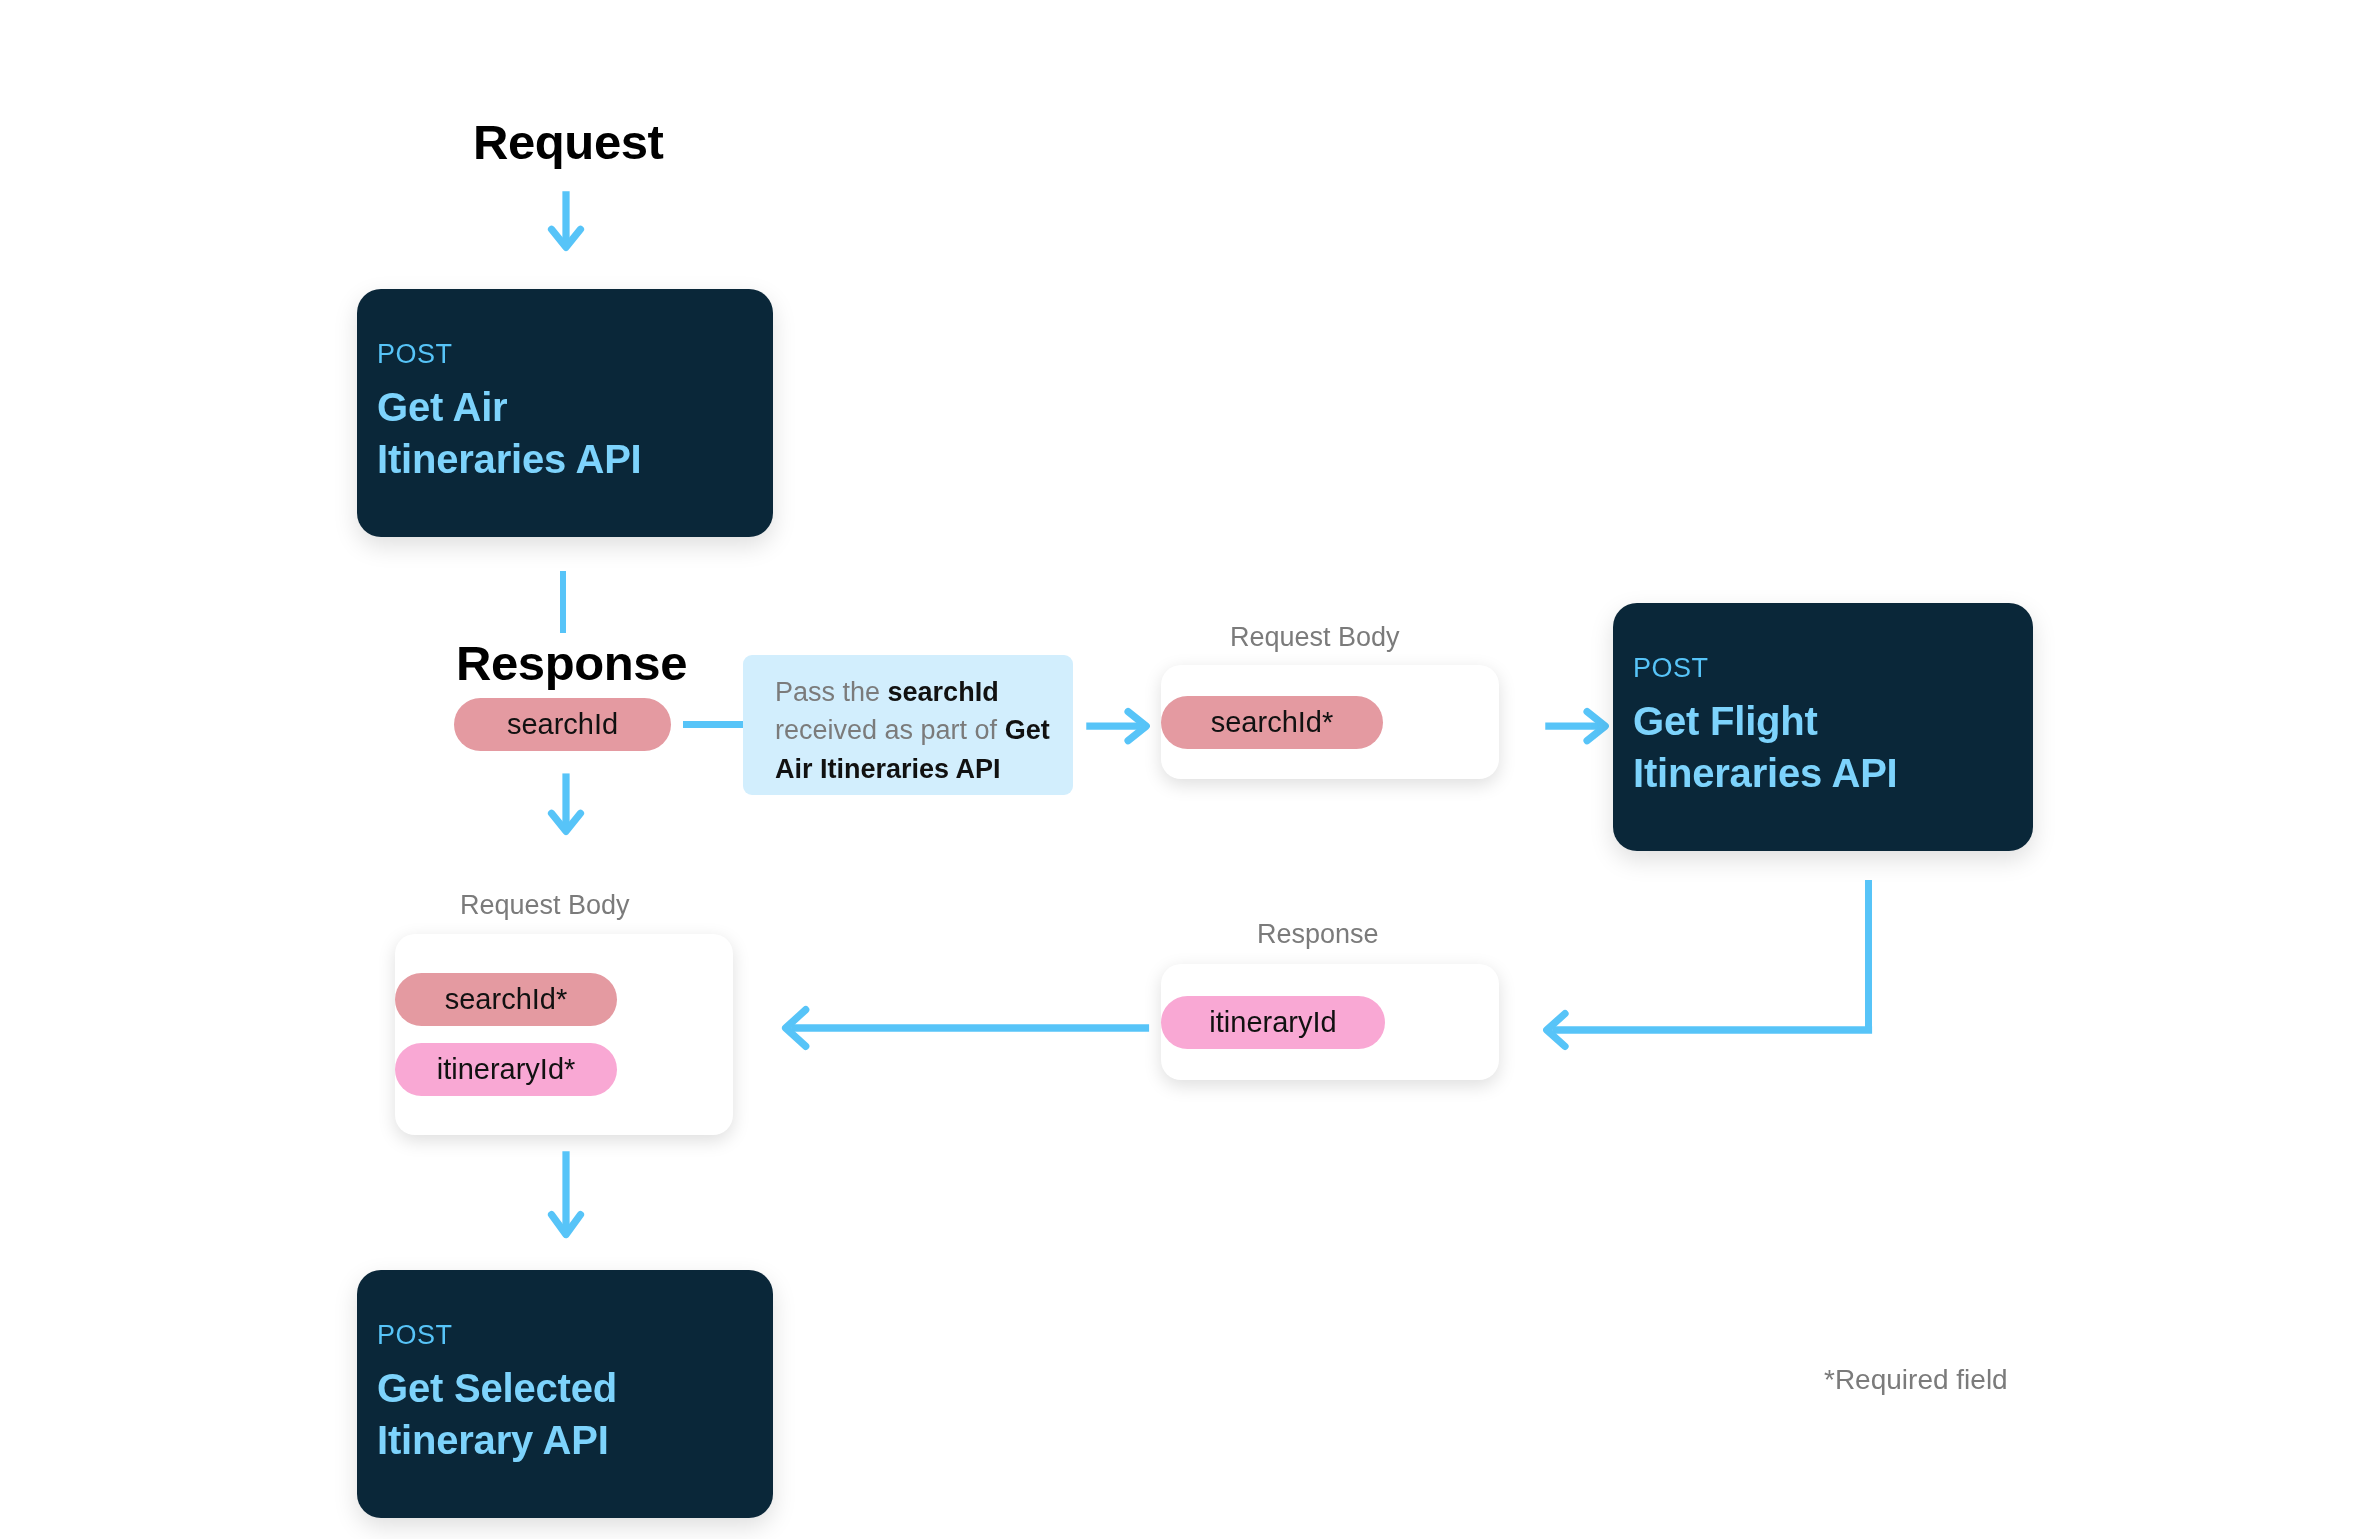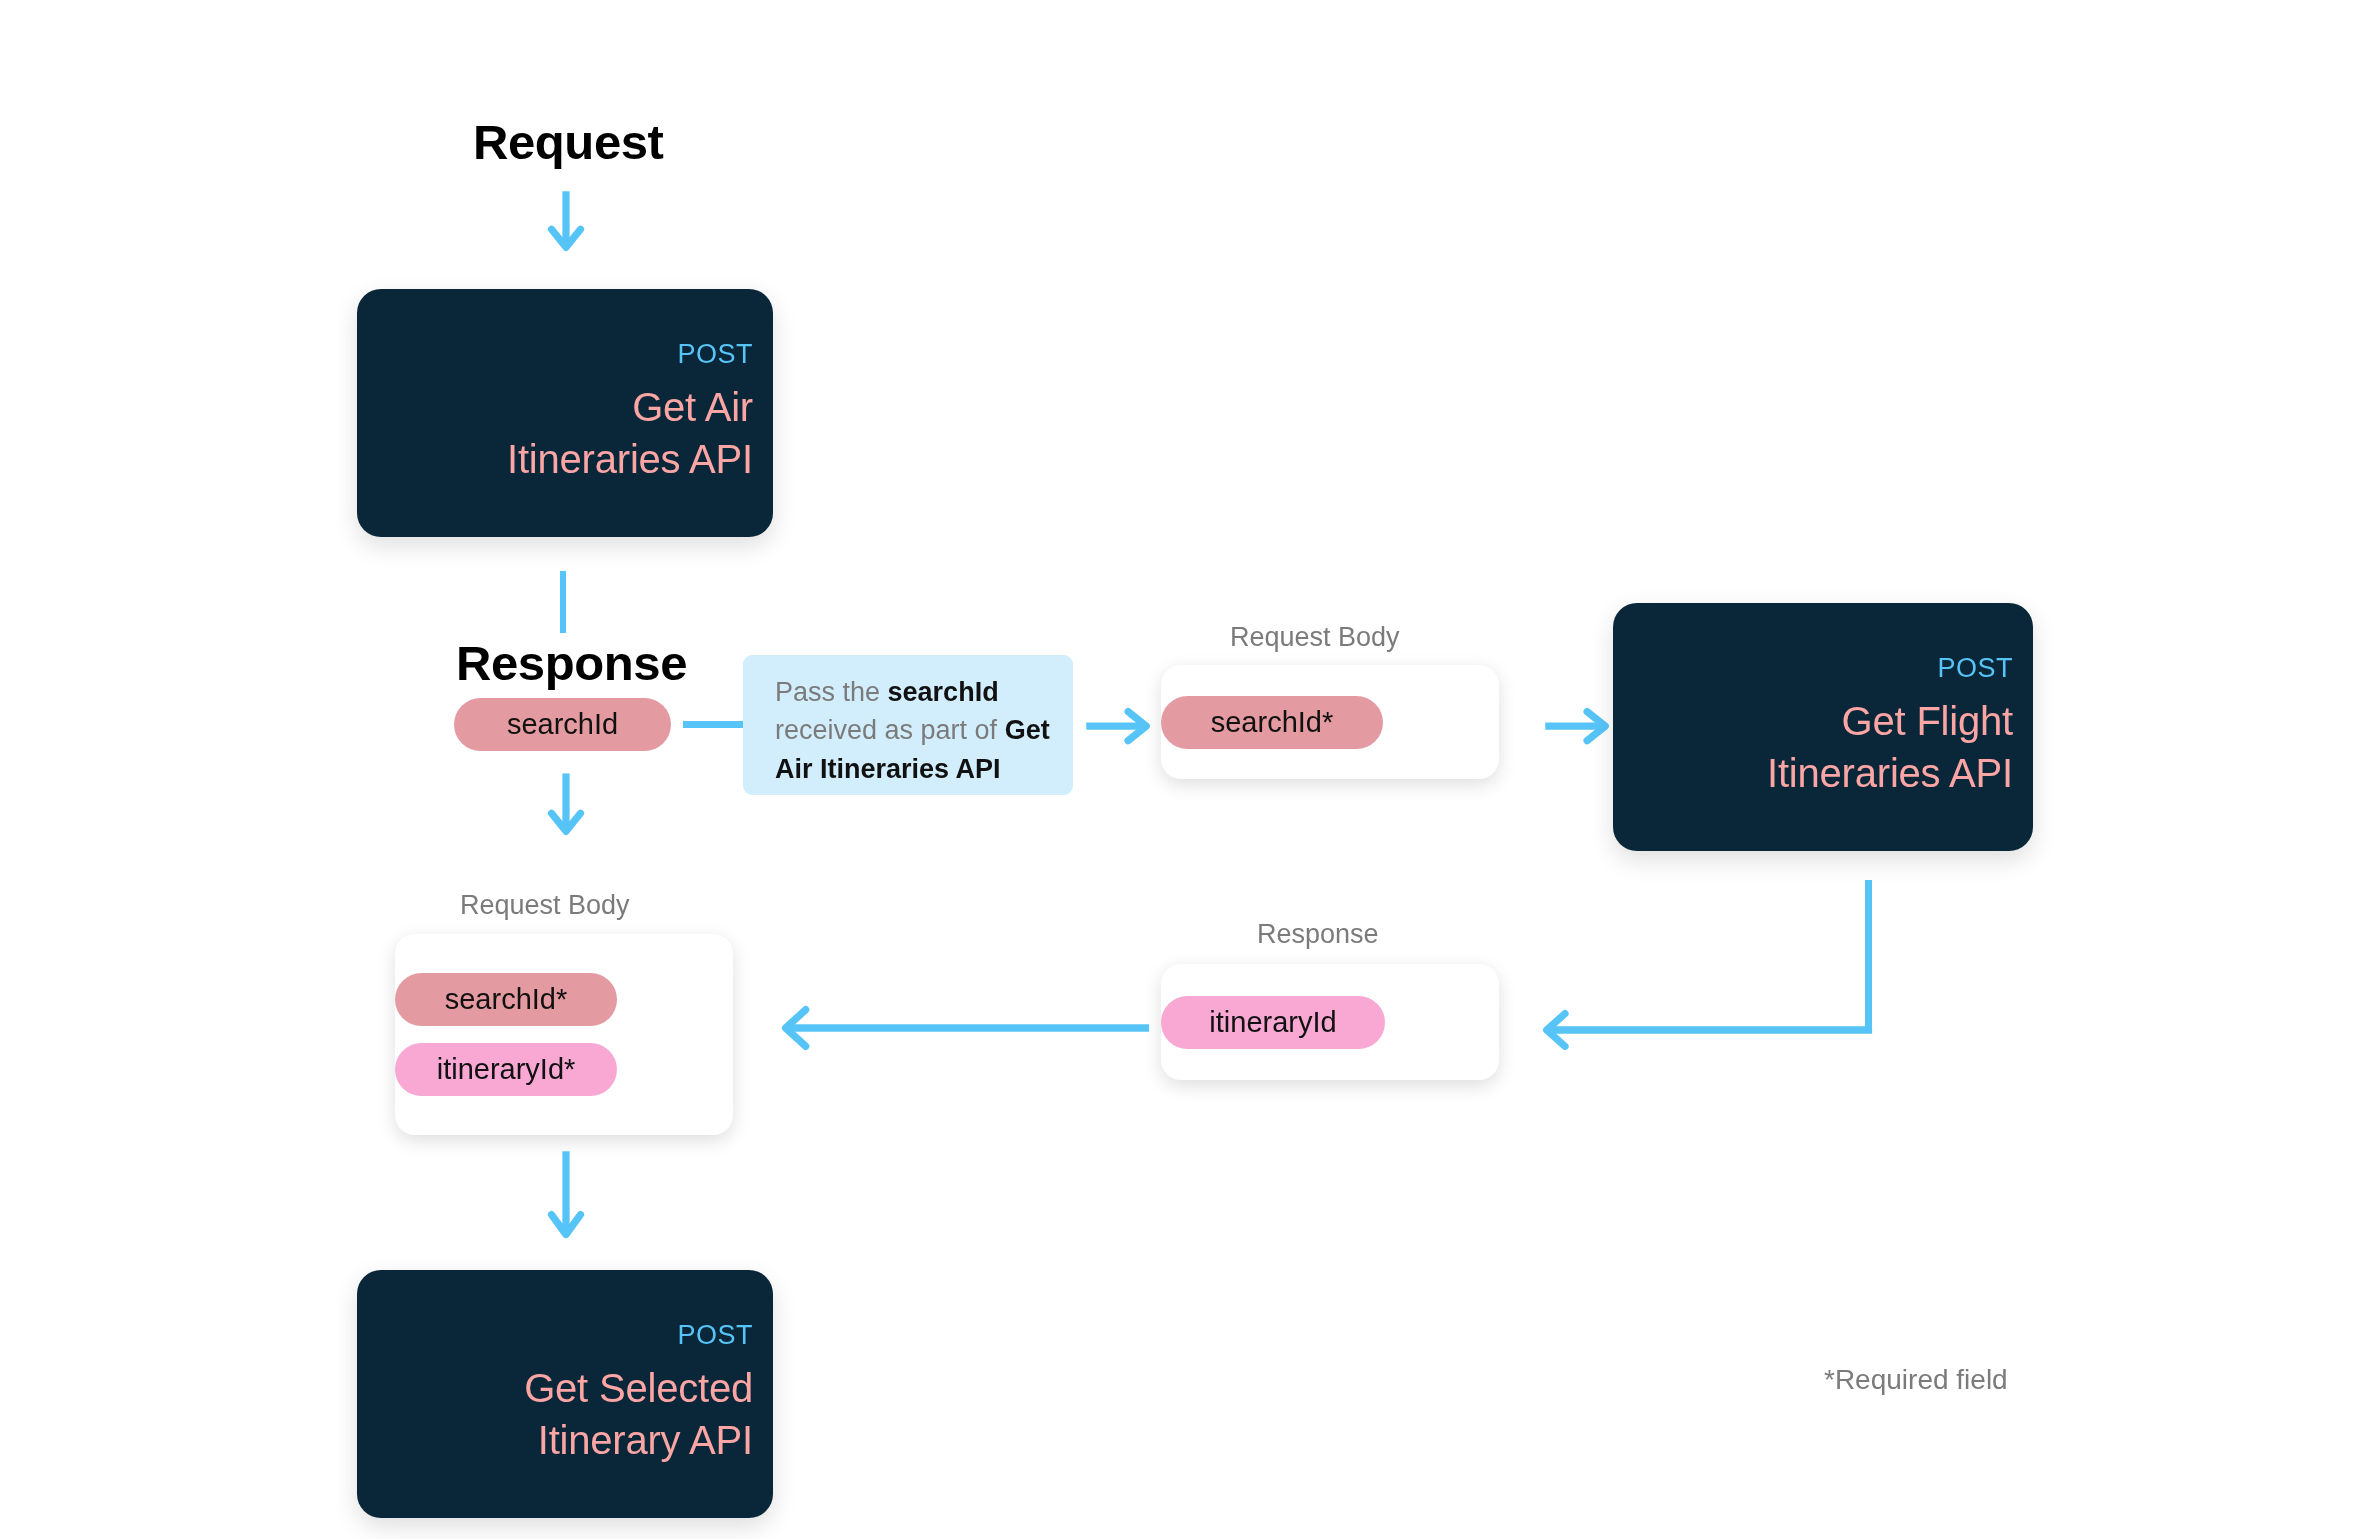--- a/index.html
+++ b/index.html
@@ -45,37 +45,37 @@
   }
 
   
   .api-box {
     position: absolute;
     background: #0a2739;
     border-radius: 24px;
     box-shadow: 0 9px 24px rgba(0,0,0,0.13);
     display: flex;
     flex-direction: column;
-    align-items: flex-end;
+    align-items: flex-start;
     justify-content: center;
     box-sizing: border-box;
     padding: 0 20px;
   }
   .api-method {
     color: #57c4f8;
     font-size: 27px;
     font-weight: 500;
     letter-spacing: 0.5px;
     margin-bottom: 12.8px;
     line-height: 1;
   }
   .api-title {
-    color: #fca5a5;
+    color: #7dd3fc;
     font-size: 40px;
-    font-weight: 400;
+    font-weight: 700;
     line-height: 1.30;
     text-align: center;
     letter-spacing: -0.2px;
   }
 
   
   .body-card {
     position: absolute;
     background: #ffffff;
     border-radius: 20px;

